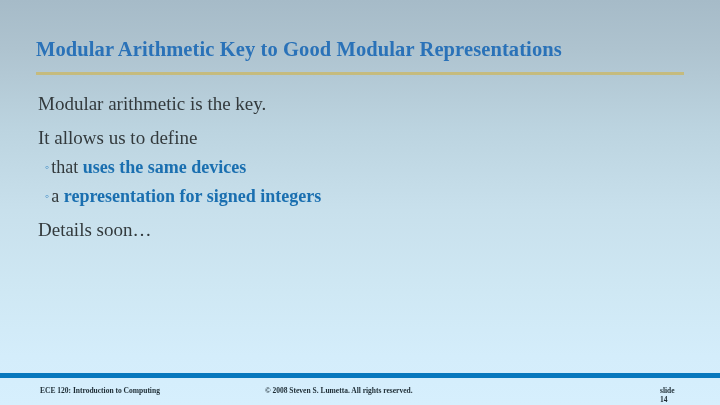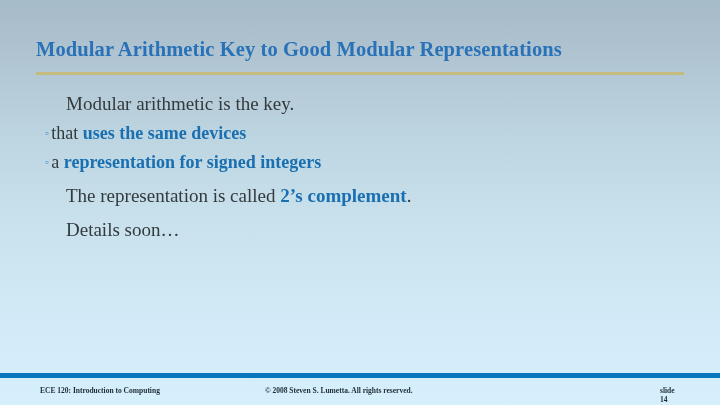--- a/index.html
+++ b/index.html
@@ -56,21 +56,20 @@
     width: 640px;
   }
   .line {
     color: #333a3d;
     font-size: 19px;
     line-height: 19px;
     white-space: nowrap;
   }
   .para {
     margin-top: 15px;
-    margin-left: 28px;
   }
   .para:first-child {
     margin-top: 6px;
   }
   .sub {
     margin-top: 11px;
     padding-left: 7px;
     font-size: 18px;
     line-height: 18px;
   }
@@ -126,33 +125,31 @@
 
 <div id="slide">
 
   <div id="title">Modular Arithmetic Key to Good Modular Representations</div>
   <div id="title-rule"></div>
 
   <div id="body">
 
     <div class="line para">Modular arithmetic is the key.</div>
 
+    <div class="line para">It allows us to define</div>
 
     <div class="line sub">
       <span class="bullet">◦</span><span>that </span><span class="emph">uses the same devices</span><span></span>
     </div>
 
     <div class="line sub">
       <span class="bullet">◦</span><span>a </span><span class="emph">representation for signed integers</span><span></span>
     </div>
 
 
-    <div class="line para">
-      <span>The representation is called </span><span class="emph">2’s complement</span><span>.</span>
-    </div>
 
     <div class="line para">Details soon…</div>
 
   </div>
 
   <div id="footer-bar"></div>
 
   <div id="footer">
     <span id="footer-course">ECE 120: Introduction to Computing</span>
     <span id="footer-copyright">© 2008 Steven S. Lumetta.  All rights reserved.</span>

